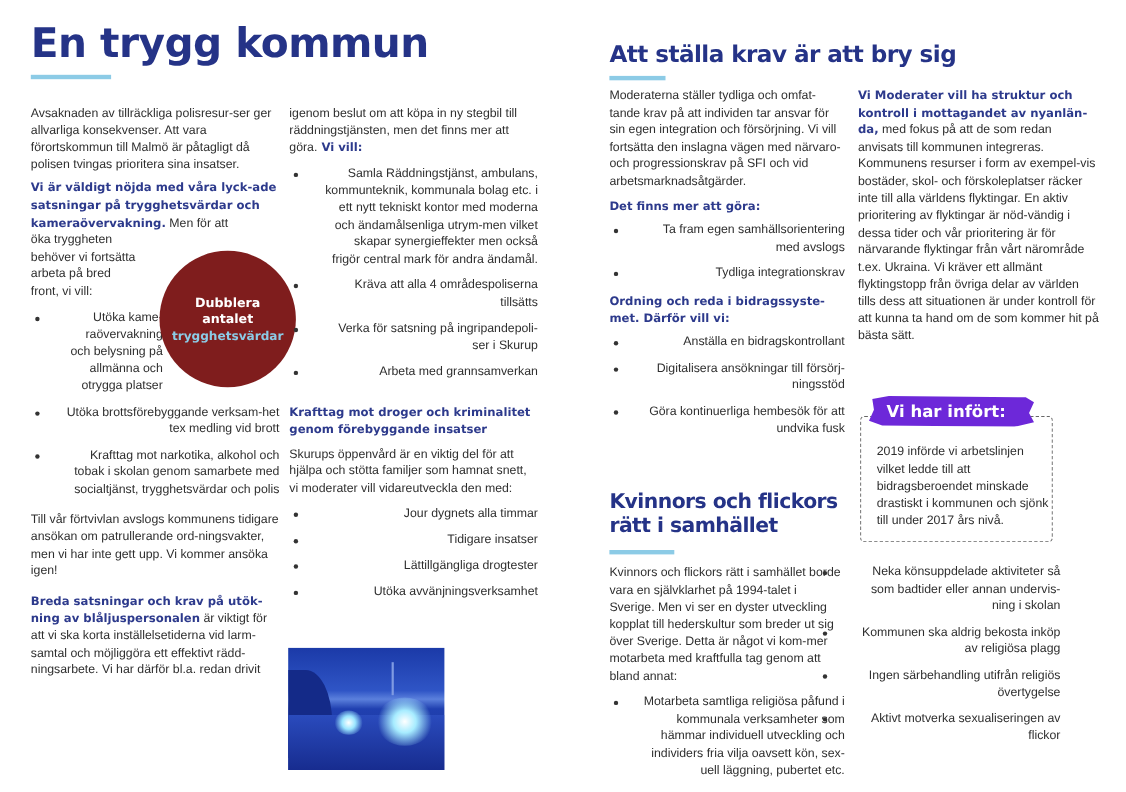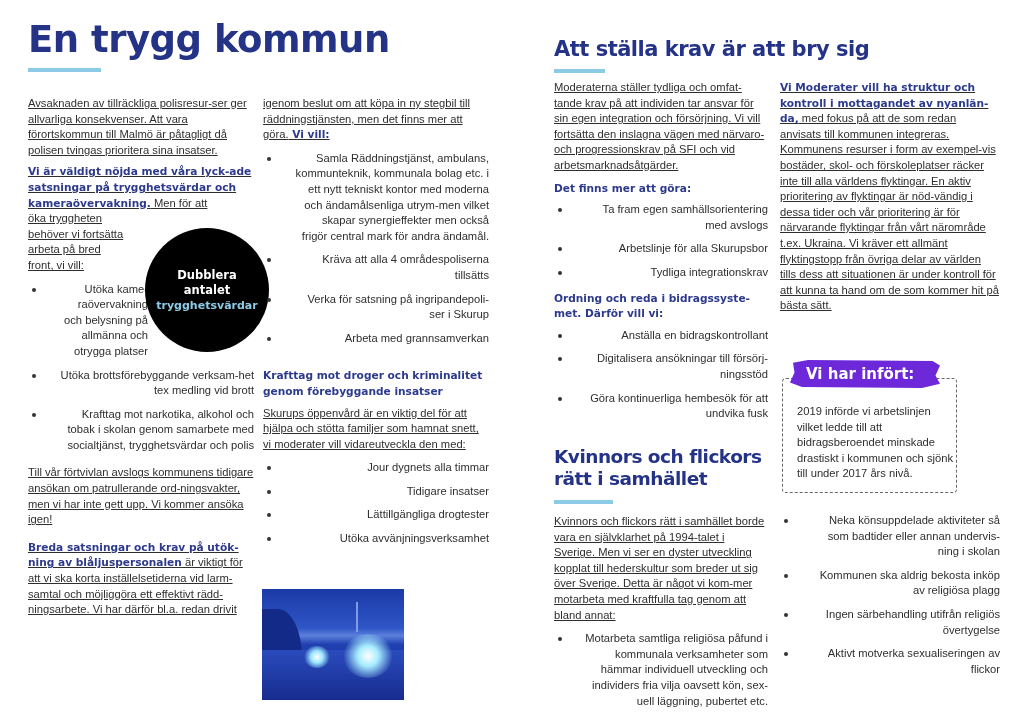--- a/index.html
+++ b/index.html
@@ -6,28 +6,28 @@
     html, body { width: 1024px; height: 720px; background: #ffffff; overflow: hidden; }
     body { position: relative; font-family: "Liberation Sans", sans-serif; color: #2a2a2a; }
     .abs { position: absolute; }
     .title {
       font-family: "DejaVu Sans", sans-serif;
       font-weight: bold;
       color: #253387;
       letter-spacing: -0.5px;
     }
     .rule { height: 4px; background: #8ccbe6; position: absolute; }
-    .p { font-size: 11.2px; line-height: 15.6px; color: #2e2e2e; text-decoration: underline; }
+    .p { font-size: 11.2px; line-height: 15.6px; color: #2e2e2e; }
     .lead { font-family: "DejaVu Sans", sans-serif; font-weight: bold; color: #2d3a8c; font-size: 10.6px; line-height: 15.6px; }
     ul.bl { list-style: none; }
     ul.bl li { position: relative; padding-left: 31px; font-size: 11.2px; line-height: 15.6px; margin-bottom: 8px; color: #2e2e2e; text-align: right; }
     ul.bl li .dot { position: absolute; left: 4px; top: 6px; width: 4px; height: 4px; border-radius: 50%; background: #333; }
     .circle {
       position: absolute; left: 145px; top: 228px; width: 124px; height: 124px; border-radius: 50%;
-      background: #000000; display: flex; flex-direction: column; align-items: center; justify-content: center;
+      background: #7f1d1d; display: flex; flex-direction: column; align-items: center; justify-content: center;
       text-align: center; font-family: "DejaVu Sans", sans-serif; font-weight: bold; font-size: 11.5px; line-height: 15px;
     }
     .circle .w { color: #ffffff; }
     .circle .lb { color: #8ccbe6; font-size: 11px; }
     .photo {
       position: absolute; left: 262px; top: 589px; width: 142px; height: 111px; overflow: hidden;
       background: linear-gradient(180deg, #1b3aa8 0%, #2f55c6 35%, #5b80dc 42%, #2040b0 50%, #1a2f95 100%);
     }
     .photo .hill { position: absolute; left: 0; top: 20px; width: 40px; height: 80px; background: #142a88; border-radius: 0 60% 0 0; }
     .photo .road { position: absolute; left: 0; bottom: 0; width: 142px; height: 50px; background: linear-gradient(180deg, #2a4bbd, #172c8f); }
@@ -106,21 +106,20 @@
 
 <div>
   <div class="abs title" style="left:554px; top:35px; font-size:21px; line-height:28px;">Att ställa krav är att bry sig</div>
   <div class="rule" style="left:554px; top:69px; width:51px;"></div>
 
   <div class="abs" style="left:554px; top:80px; width:214px;">
     <div class="p">Moderaterna ställer tydliga och omfat-tande krav på att individen tar ansvar för sin egen integration och försörjning. Vi vill fortsätta den inslagna vägen med närvaro- och progressionskrav på SFI och vid arbetsmarknadsåtgärder.</div>
     <div class="lead" style="margin-top:7px;">Det finns mer att göra:</div>
     <ul class="bl" style="margin-top:6px;">
       <li><span class="dot"></span><span>Ta fram egen samhällsorientering med avslogs</span></li>
-      <li><span class="dot"></span><span>Arbetslinje för alla Skurupsbor</span></li>
       <li><span class="dot"></span><span>Tydliga integrationskrav</span></li>
     </ul>
     <div class="lead" style="margin-top:10px;">Ordning och reda i bidragssyste-met. Därför vill vi:</div>
     <ul class="bl" style="margin-top:6px;">
       <li><span class="dot"></span><span>Anställa en bidragskontrollant</span></li>
       <li><span class="dot"></span><span>Digitalisera ansökningar till försörj-ningsstöd</span></li>
       <li><span class="dot"></span><span>Göra kontinuerliga hembesök för att undvika fusk</span></li>
     </ul>
   </div>
 
@@ -135,21 +134,21 @@
   </div>
 
   <div class="abs" style="left:780px; top:80px; width:220px;">
     <div class="p"><span class="lead">Vi Moderater vill ha struktur och kontroll i mottagandet av nyanlän-da,</span><span> med fokus på att de som redan anvisats till kommunen integreras. Kommunens resurser i form av exempel-vis bostäder, skol- och förskoleplatser räcker inte till alla världens flyktingar. En aktiv prioritering av flyktingar är nöd-vändig i dessa tider och vår prioritering är för närvarande flyktingar från vårt närområde t.ex. Ukraina. Vi kräver ett allmänt flyktingstopp från övriga delar av världen tills dess att situationen är under kontroll för att kunna ta hand om de som kommer hit på bästa sätt.</span></div>
   </div>
 
   <div class="dashbox"></div>
   <div class="badge">Vi har infört:</div>
   <div class="dashbox-text">2019 införde vi arbetslinjen vilket ledde till att bidragsberoendet minskade drastiskt i kommunen och sjönk till under 2017 års nivå.</div>
 
-  <div class="abs" style="left:780px; top:513px; width:220px;">
+  <div class="abs" style="left:744px; top:513px; width:220px;">
     <ul class="bl">
       <li><span class="dot"></span><span>Neka könsuppdelade aktiviteter så som badtider eller annan undervis-ning i skolan</span></li>
       <li><span class="dot"></span><span>Kommunen ska aldrig bekosta inköp av religiösa plagg</span></li>
       <li><span class="dot"></span><span>Ingen särbehandling utifrån religiös övertygelse</span></li>
       <li><span class="dot"></span><span>Aktivt motverka sexualiseringen av flickor</span></li>
     </ul>
   </div>
 </div>
 
 </body></html>

